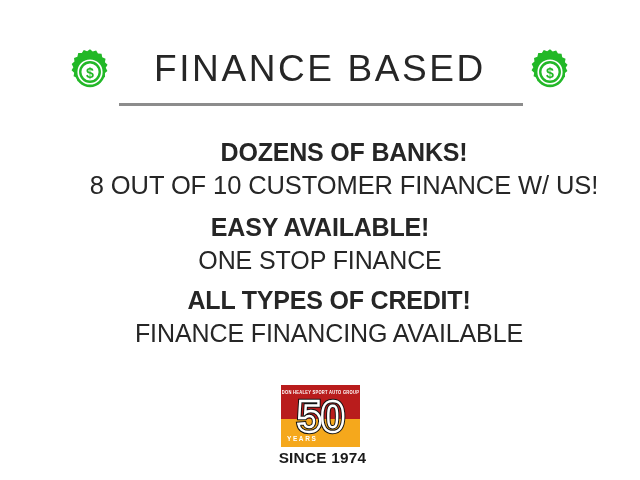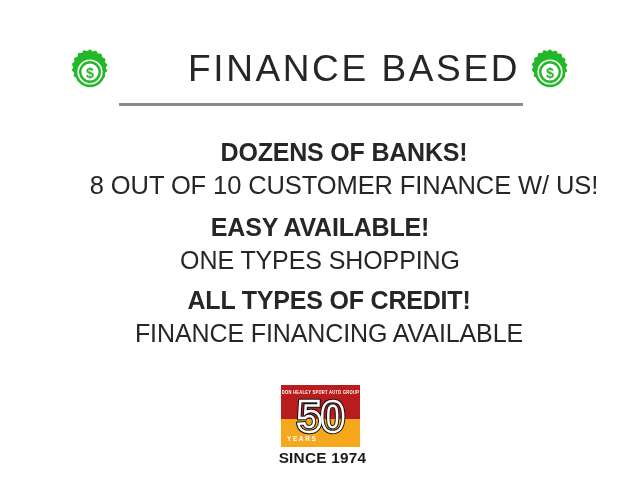--- a/index.html
+++ b/index.html
@@ -38,21 +38,21 @@
   }
   .gear-icon.left  { left: 66px; }
   .gear-icon.right { left: 526px; }
   .gear-icon svg { display: block; width: 48px; height: 48px; }
 
   .page-title {
     position: absolute;
     left: 120px;
     top: 6px;
     width: 400px;
-    text-align: right;
+    text-align: center;
     font-family: "Liberation Sans", sans-serif;
     font-size: 37px;
     font-weight: 400;
     letter-spacing: 2.6px;
     color: #262626;
     line-height: 46px;
     white-space: nowrap;
   }
 
   .title-rule {
@@ -232,21 +232,21 @@
     </div>
   </div>
 
   <div class="copy-block b1">
     <span class="line heavy">DOZENS OF BANKS!</span>
     <span class="line regular">8 OUT OF 10 CUSTOMER FINANCE W/ US!</span>
   </div>
 
   <div class="copy-block b2">
     <span class="line heavy">EASY AVAILABLE!</span>
-    <span class="line regular">ONE TYPES SHOPPING</span>
+    <span class="line regular">ONE STOP FINANCE</span>
   </div>
 
   <div class="copy-block b3">
     <span class="line heavy">ALL TYPES OF CREDIT!</span>
     <span class="line regular">FINANCE FINANCING AVAILABLE</span>
   </div>
 
   <div class="logo">
     <div class="logo-badge">
       <div class="logo-band"></div>

